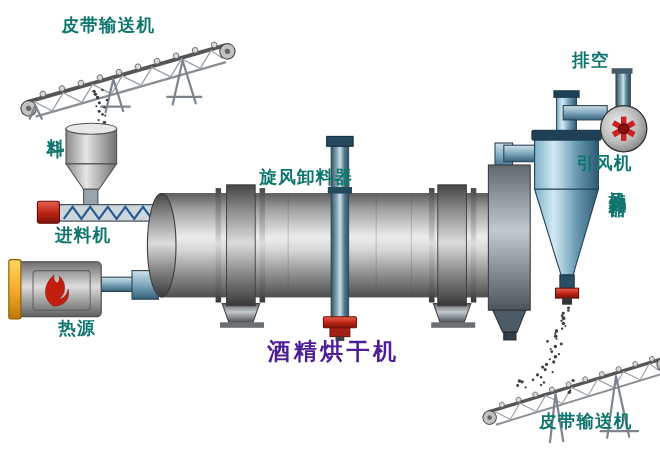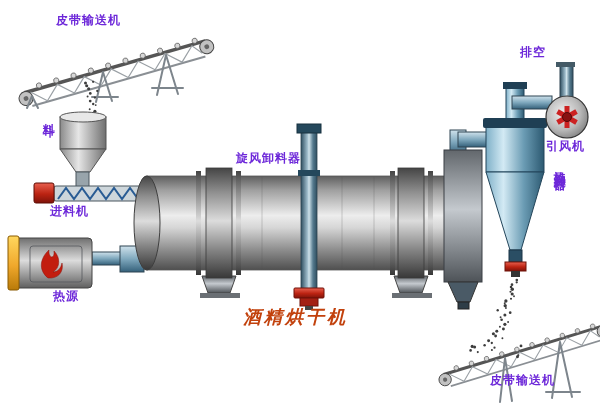--- a/index.html
+++ b/index.html
@@ -2,27 +2,27 @@
 <html><head>
 <meta charset="utf-8">
 <style>
   html,body{margin:0;padding:0;background:#fff;}
   .stage{
     position:relative;width:600px;height:408px;background:#ffffff;overflow:hidden;
     font-family:"DejaVu Sans","Liberation Sans",sans-serif;
   }
   .stage svg{position:absolute;left:0;top:0;}
   .label{
-    position:absolute;font-size:12px;font-weight:700;color:#6d28d9;
+    position:absolute;font-size:16px;font-weight:700;color:#0f766e;
     white-space:nowrap;line-height:1.15;letter-spacing:1px;
   }
   .label.vertical{writing-mode:vertical-rl;text-orientation:upright;letter-spacing:2px;}
   .title{
-    position:absolute;font-size:18px;font-weight:800;color:#c2410c;
-    letter-spacing:3px;white-space:nowrap;font-style:italic;
+    position:absolute;font-size:21px;font-weight:800;color:#4c1d95;
+    letter-spacing:3px;white-space:nowrap;
   }
 </style>
 </head>
 <body>
 
 <div class="stage">
 
   <svg width="600" height="408" viewBox="0 0 600 408">
     <defs>
       <linearGradient id="gradDrum" x1="0" y1="0" x2="0" y2="1">
@@ -263,17 +263,17 @@
         <circle cx="474.6" cy="347.1" r="1.52" fill="#3d3d3d"></circle>
       </g>
   </svg>
 
   <div class="label" style="left:56px;top:14px">皮带输送机</div>
   <div class="label vertical" style="left:41px;top:113px">料斗</div>
   <div class="label" style="left:50px;top:205px">进料机</div>
   <div class="label" style="left:53px;top:290px">热源</div>
   <div class="label" style="left:236px;top:152px">旋风卸料器</div>
   <div class="label" style="left:520px;top:46px">排空</div>
-  <div class="label" style="left:546px;top:140px">引风机</div>
+  <div class="label" style="left:524px;top:140px">引风机</div>
   <div class="label vertical" style="left:552px;top:161px">旋风卸料器</div>
   <div class="label" style="left:490px;top:374px">皮带输送机</div>
   <div class="title" style="left:243px;top:305px">酒精烘干机</div>
 </div>
 
 </body></html>

